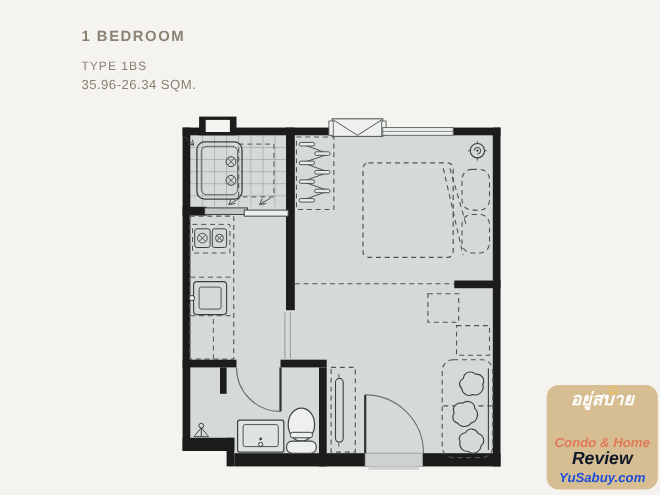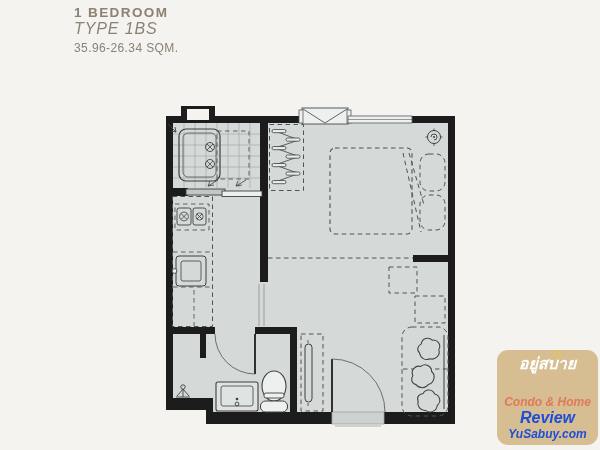--- a/index.html
+++ b/index.html
@@ -1,40 +1,40 @@
 <!DOCTYPE html>
 <html><head>
 <meta charset="utf-8">
 <style>
   html,body{margin:0;padding:0;}
   .stage{position:relative;width:600px;height:450px;background:#f5f3ef;overflow:hidden;
          font-family:"Liberation Sans",sans-serif;}
-  .hdr{position:absolute;left:74px;top:5px;color:#8b8175;}
+  .hdr{position:absolute;left:74px;top:25px;color:#8b8175;}
   .hdr .title{font-size:13.5px;font-weight:bold;letter-spacing:1.4px;}
-  .hdr .type{font-size:16px;letter-spacing:.9px;font-style:italic;}
+  .hdr .type{margin-top:15px;font-size:11px;letter-spacing:.9px;}
   .hdr .area{margin-top:3px;font-size:12px;letter-spacing:.4px;}
   .plan-svg{position:absolute;left:0;top:0;}
 
   
   .w{fill:#1c1c1c;stroke:none;}
   .ln{stroke:#3c4140;fill:none;}
   .lt{stroke:#6a6f6e;fill:none;}
   .dsh{stroke:#4f5453;fill:none;stroke-dasharray:4.5,3.5;}
   .fillfloor{fill:#d5dad9;}
   .filllight{fill:#eef0ef;}
 
   
   .wm{position:absolute;left:497px;top:350px;width:101px;height:95px;background:#d7bd92;
       border-radius:11px;display:flex;flex-direction:column;align-items:center;
       justify-content:space-evenly;text-align:center;padding:3px 0;box-sizing:border-box;font-style:italic;}
   .wm-thai{color:#ffffff;font-weight:bold;font-size:16px;line-height:1.1;position:relative;
            font-family:"Liberation Sans",sans-serif;}
   .wm-smiley{position:absolute;left:56%;top:-8px;color:#f6c53a;font-size:13px;line-height:1;}
   .wm-l2{color:#e07a58;font-size:12px;font-weight:bold;line-height:1;margin-top:22px;}
-  .wm-l3{color:#1d4ed8;font-size:16px;font-weight:bold;line-height:1;}
+  .wm-l3{color:#0f172a;font-size:16px;font-weight:bold;line-height:1;}
   .wm-l4{color:#1d4ed8;font-size:12px;font-weight:bold;line-height:1;}
 </style>
 </head>
 <body>
 
 <div class="stage">
 
   <div class="hdr">
     <div class="title">1 BEDROOM</div>
     <div class="type">TYPE 1BS</div>

